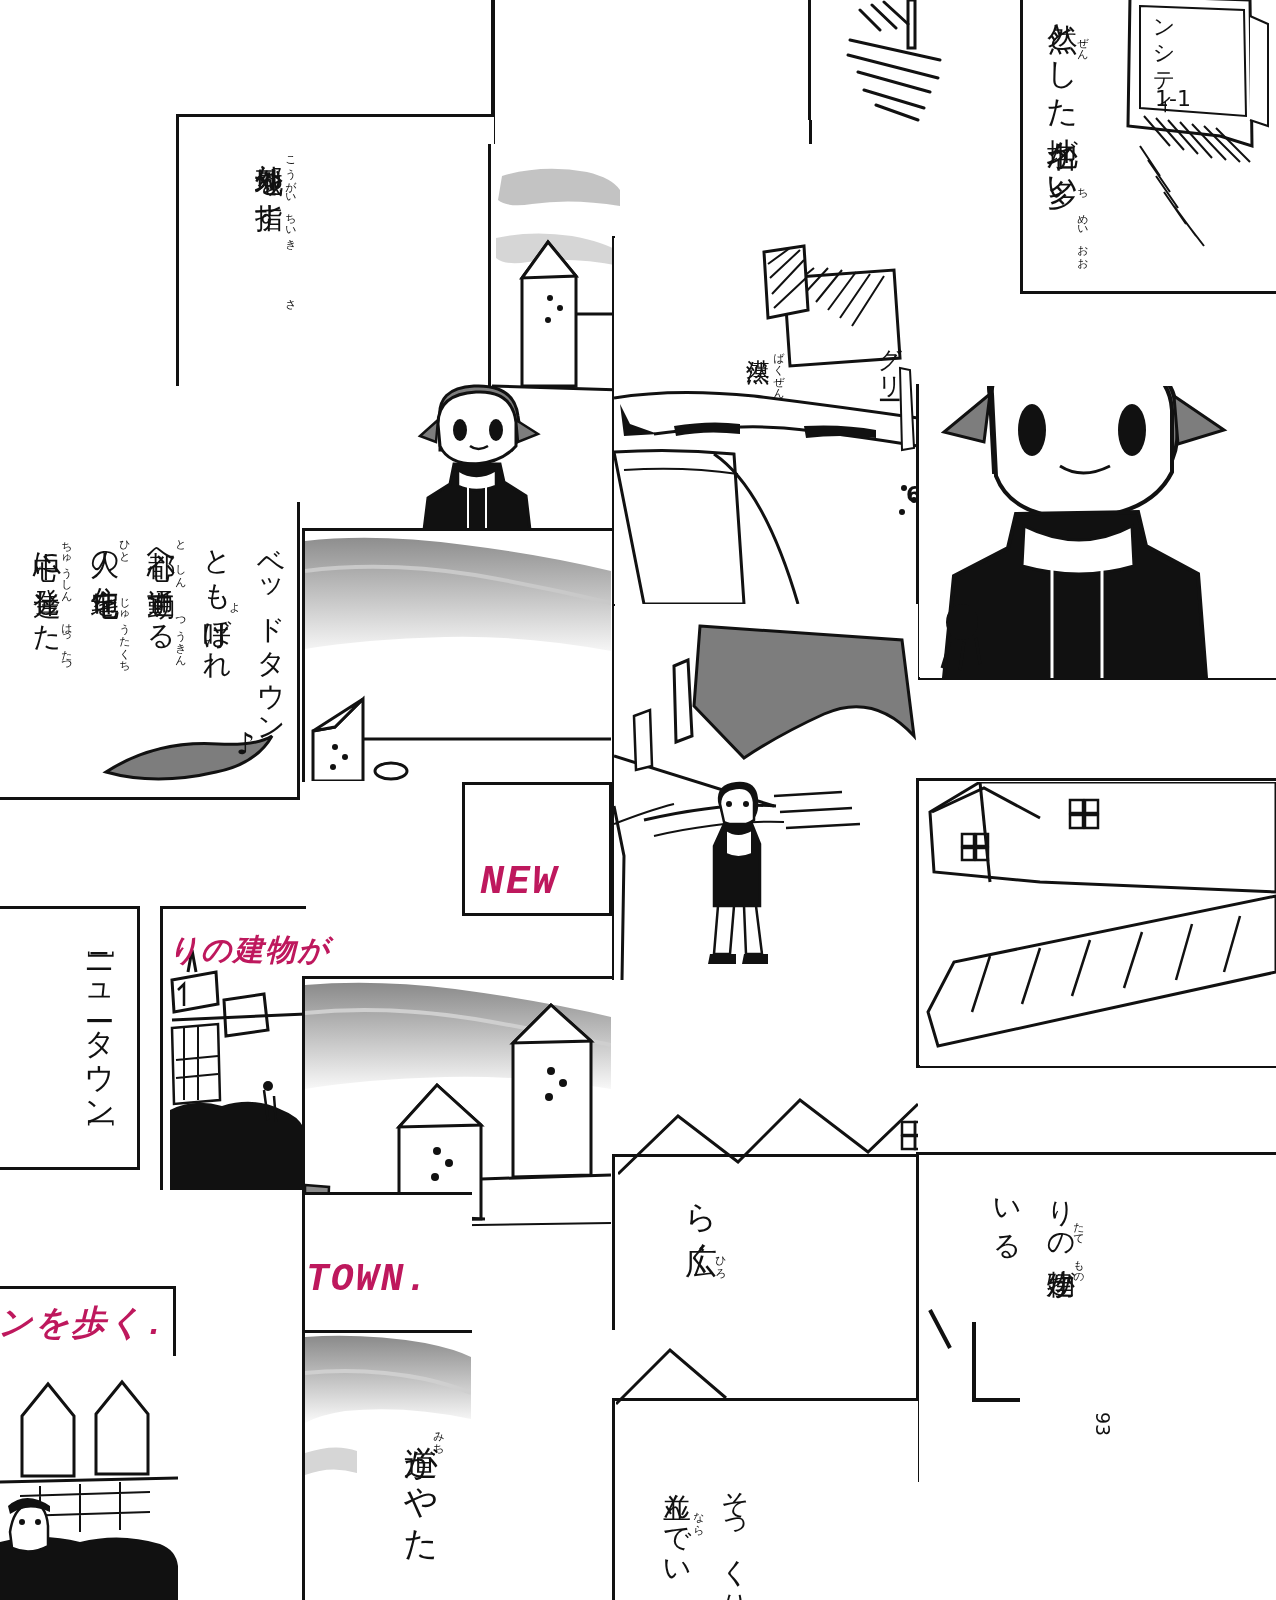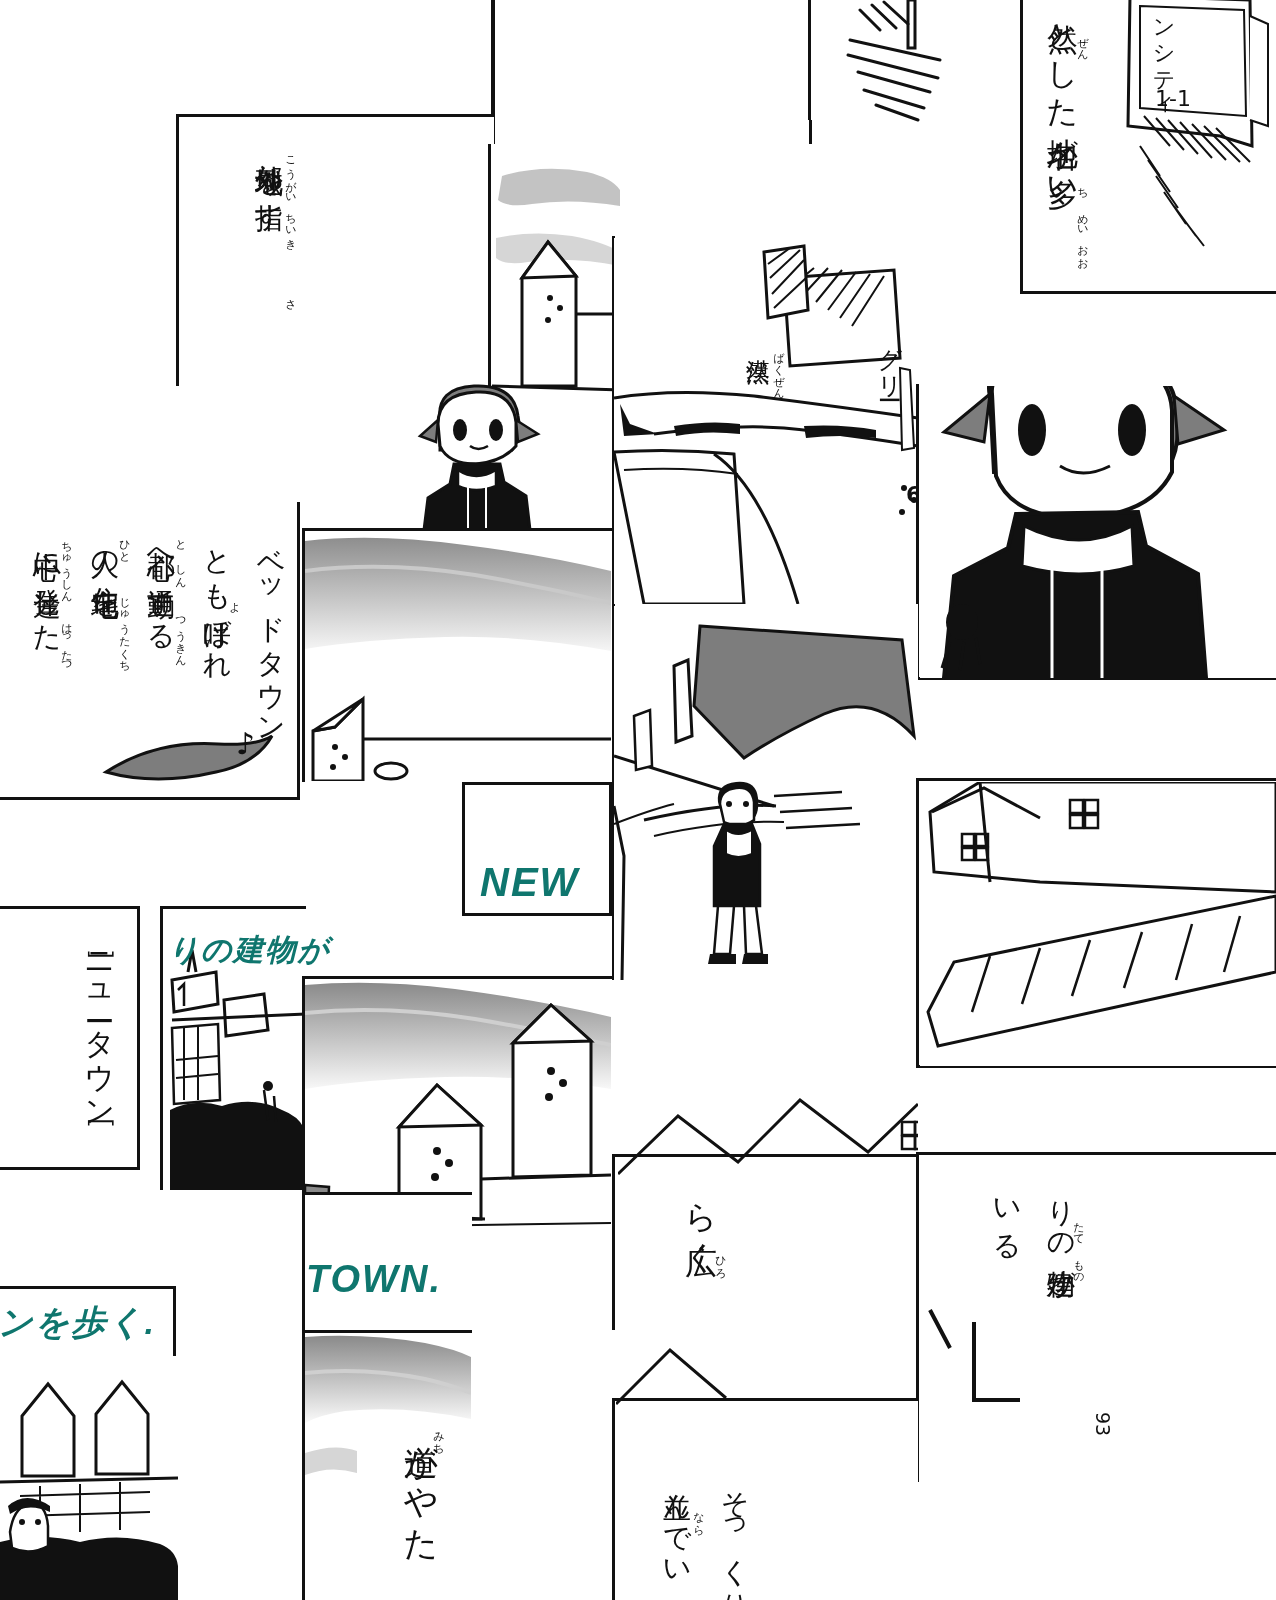--- a/index.html
+++ b/index.html
@@ -46,24 +46,24 @@
     font-size: 11px;
     letter-spacing: 0;
   }
   .htext {
     position: absolute;
     font-family: "DejaVu Sans", "Liberation Sans", sans-serif;
     color: #111;
   }
   .handlabel {
     position: absolute;
-    font-family: Liberation Sans, sans-serif;
+    font-family: Liberation Mono, monospace;
     font-weight: bold;
     font-style: italic;
-    color: #0f766e;
+    color: #be185d;
     letter-spacing: 2px;
   }
   .pagenum {
     position: absolute;
     writing-mode: vertical-rl;
     font-family: "DejaVu Sans", "Liberation Sans", sans-serif;
     font-size: 19px;
     color: #111;
   }
   svg { display: block; }

